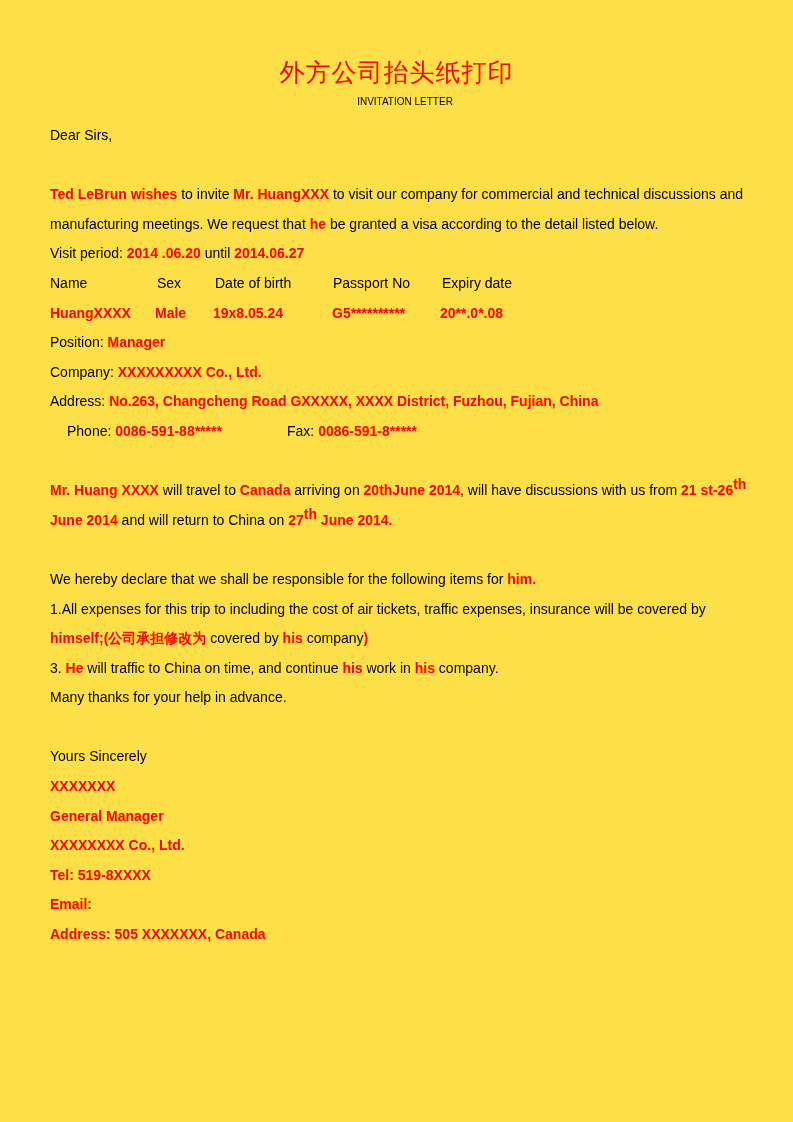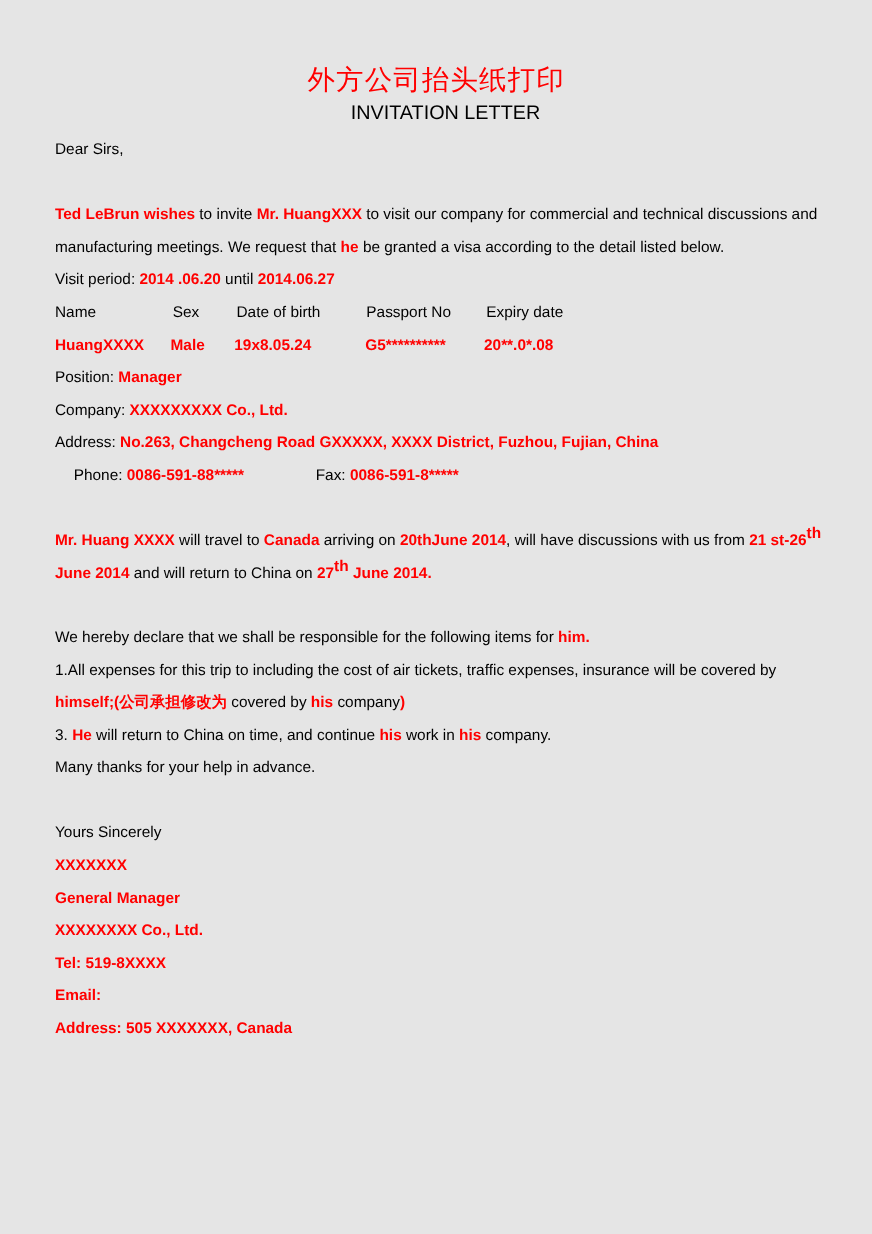--- a/index.html
+++ b/index.html
@@ -4,38 +4,38 @@
 <style>
   html, body {
     margin: 0;
     padding: 0;
     background: #ffffff;
   }
   .page {
     position: relative;
     width: 793px;
     height: 1122px;
-    background: #e5e5e5;
+    background: #fde047;
     font-family: "Liberation Sans", sans-serif;
     color: #000000;
     overflow: hidden;
   }
   .title {
     margin-top: 58px;
     text-align: center;
     font-family: "DejaVu Serif", serif;
     font-size: 25px;
     line-height: 30px;
     color: #ff0000;
     letter-spacing: 1px;
   }
   .subtitle {
     margin-top: 4px;
     text-align: center;
-    font-size: 18px;
+    font-size: 10px;
     line-height: 20px;
     color: #000000;
     margin-left: 17px;
   }
   .letter {
     margin: 9px 50px 0 50px;
     font-size: 14px;
   }
   .line {
     position: relative;
@@ -74,21 +74,21 @@
       <div class="line"><span class="seg black">Company: </span><span class="seg red">XXXXXXXXX Co., Ltd.</span></div>
       <div class="line"><span class="seg black">Address: </span><span class="seg red">No.263, Changcheng Road GXXXXX, XXXX District, Fuzhou, Fujian, China</span></div>
       <div class="line"><span class="cell" style="left: 17px;"><span class="seg black">Phone: </span><span class="seg red">0086-591-88*****</span></span><span class="cell" style="left: 237px;"><span class="seg black">Fax: </span><span class="seg red">0086-591-8*****</span></span></div>
       <div class="line"></div>
       <div class="line"><span class="seg red">Mr. Huang XXXX</span><span class="seg black"> will travel to </span><span class="seg red">Canada</span><span class="seg black"> arriving on </span><span class="seg red">20thJune 2014</span><span class="seg black">, will have discussions with us from </span><span class="seg red">21 st-26</span><sup class="seg red">th</sup></div>
       <div class="line"><span class="seg red">June 2014</span><span class="seg black"> and will return to China on </span><span class="seg red">27</span><sup class="seg red">th</sup><span class="seg red"> June 2014.</span></div>
       <div class="line"></div>
       <div class="line"><span class="seg black">We hereby declare that we shall be responsible for the following items for </span><span class="seg red">him.</span></div>
       <div class="line"><span class="seg black">1.All expenses for this trip to including the cost of air tickets, traffic expenses, insurance will be covered by</span></div>
       <div class="line"><span class="seg red">himself;(公司承担修改为</span><span class="seg black"> covered by </span><span class="seg red">his</span><span class="seg black"> company</span><span class="seg red">)</span></div>
-      <div class="line"><span class="seg black">3. </span><span class="seg red">He</span><span class="seg black"> will return to China on time, and continue </span><span class="seg red">his</span><span class="seg black"> work in </span><span class="seg red">his</span><span class="seg black"> company.</span></div>
+      <div class="line"><span class="seg black">3. </span><span class="seg red">He</span><span class="seg black"> will traffic to China on time, and continue </span><span class="seg red">his</span><span class="seg black"> work in </span><span class="seg red">his</span><span class="seg black"> company.</span></div>
       <div class="line"><span class="seg black">Many thanks for your help in advance.</span></div>
       <div class="line"></div>
       <div class="line"><span class="seg black">Yours Sincerely</span></div>
       <div class="line"><span class="seg red">XXXXXXX</span></div>
       <div class="line"><span class="seg red">General Manager</span></div>
       <div class="line"><span class="seg red">XXXXXXXX Co., Ltd.</span></div>
       <div class="line"><span class="seg red">Tel: 519-8XXXX</span></div>
       <div class="line"><span class="seg red">Email:</span></div>
       <div class="line"><span class="seg red">Address: 505 XXXXXXX, Canada</span></div>
     </div>

